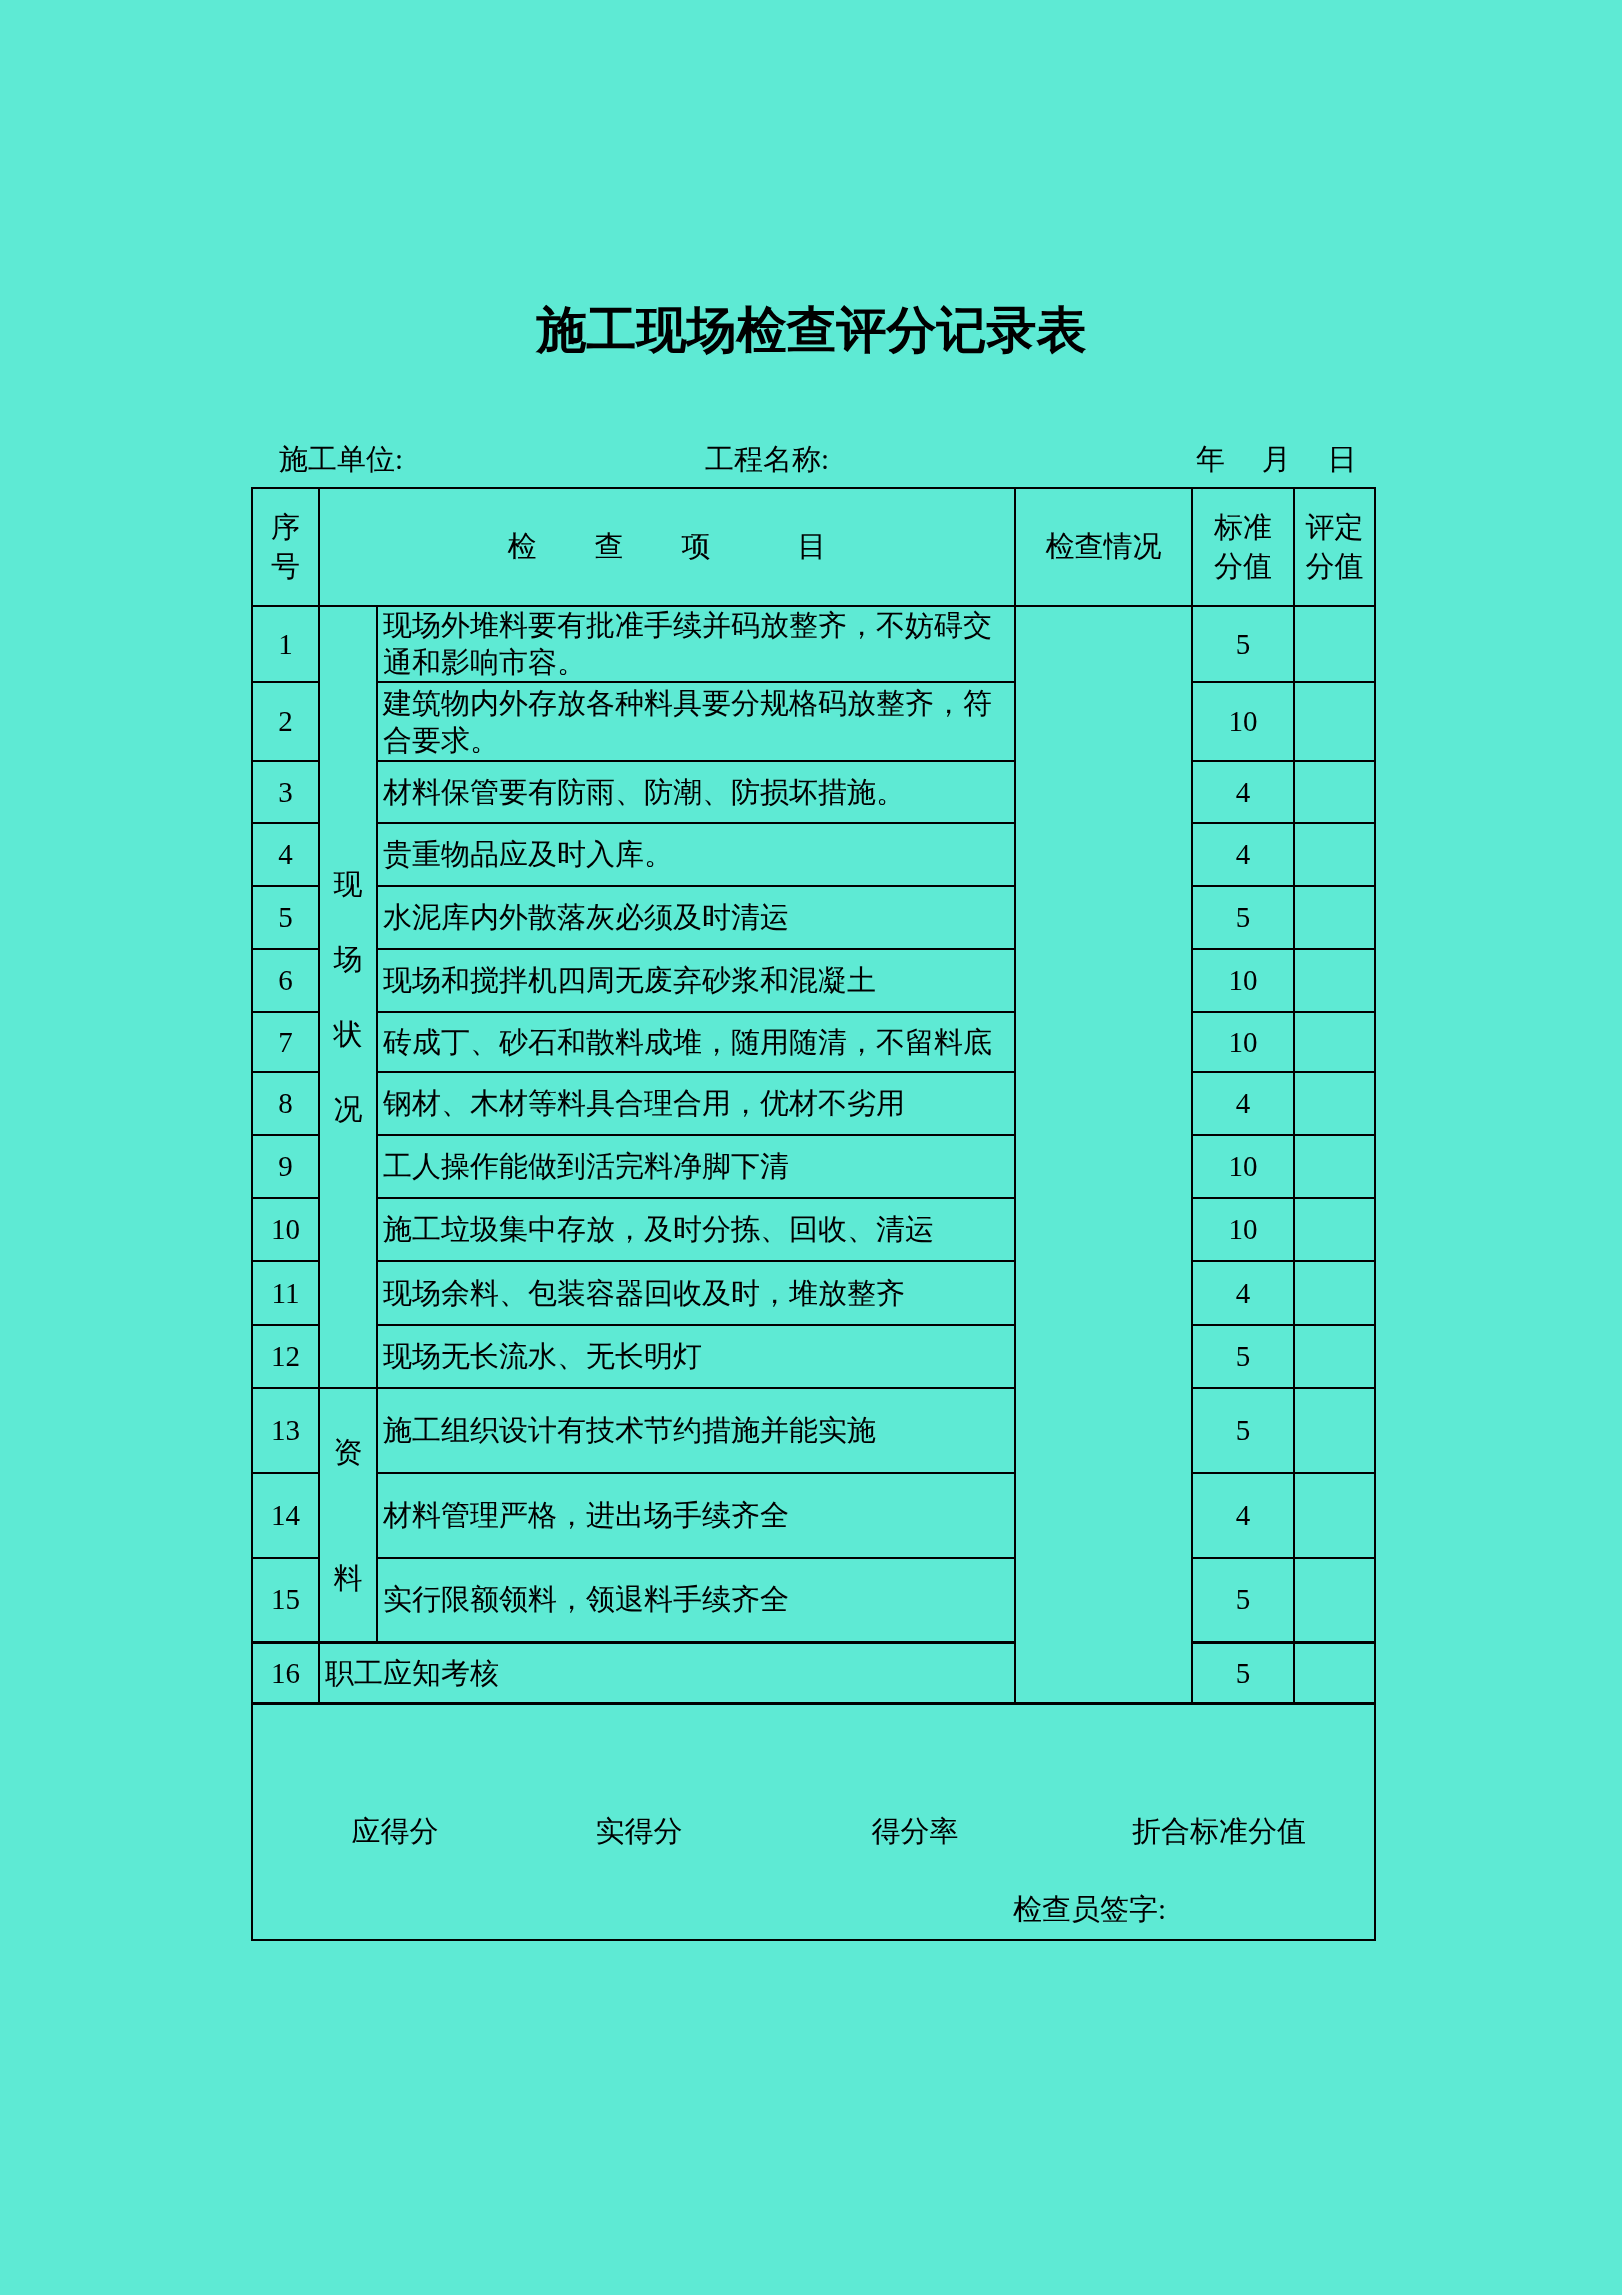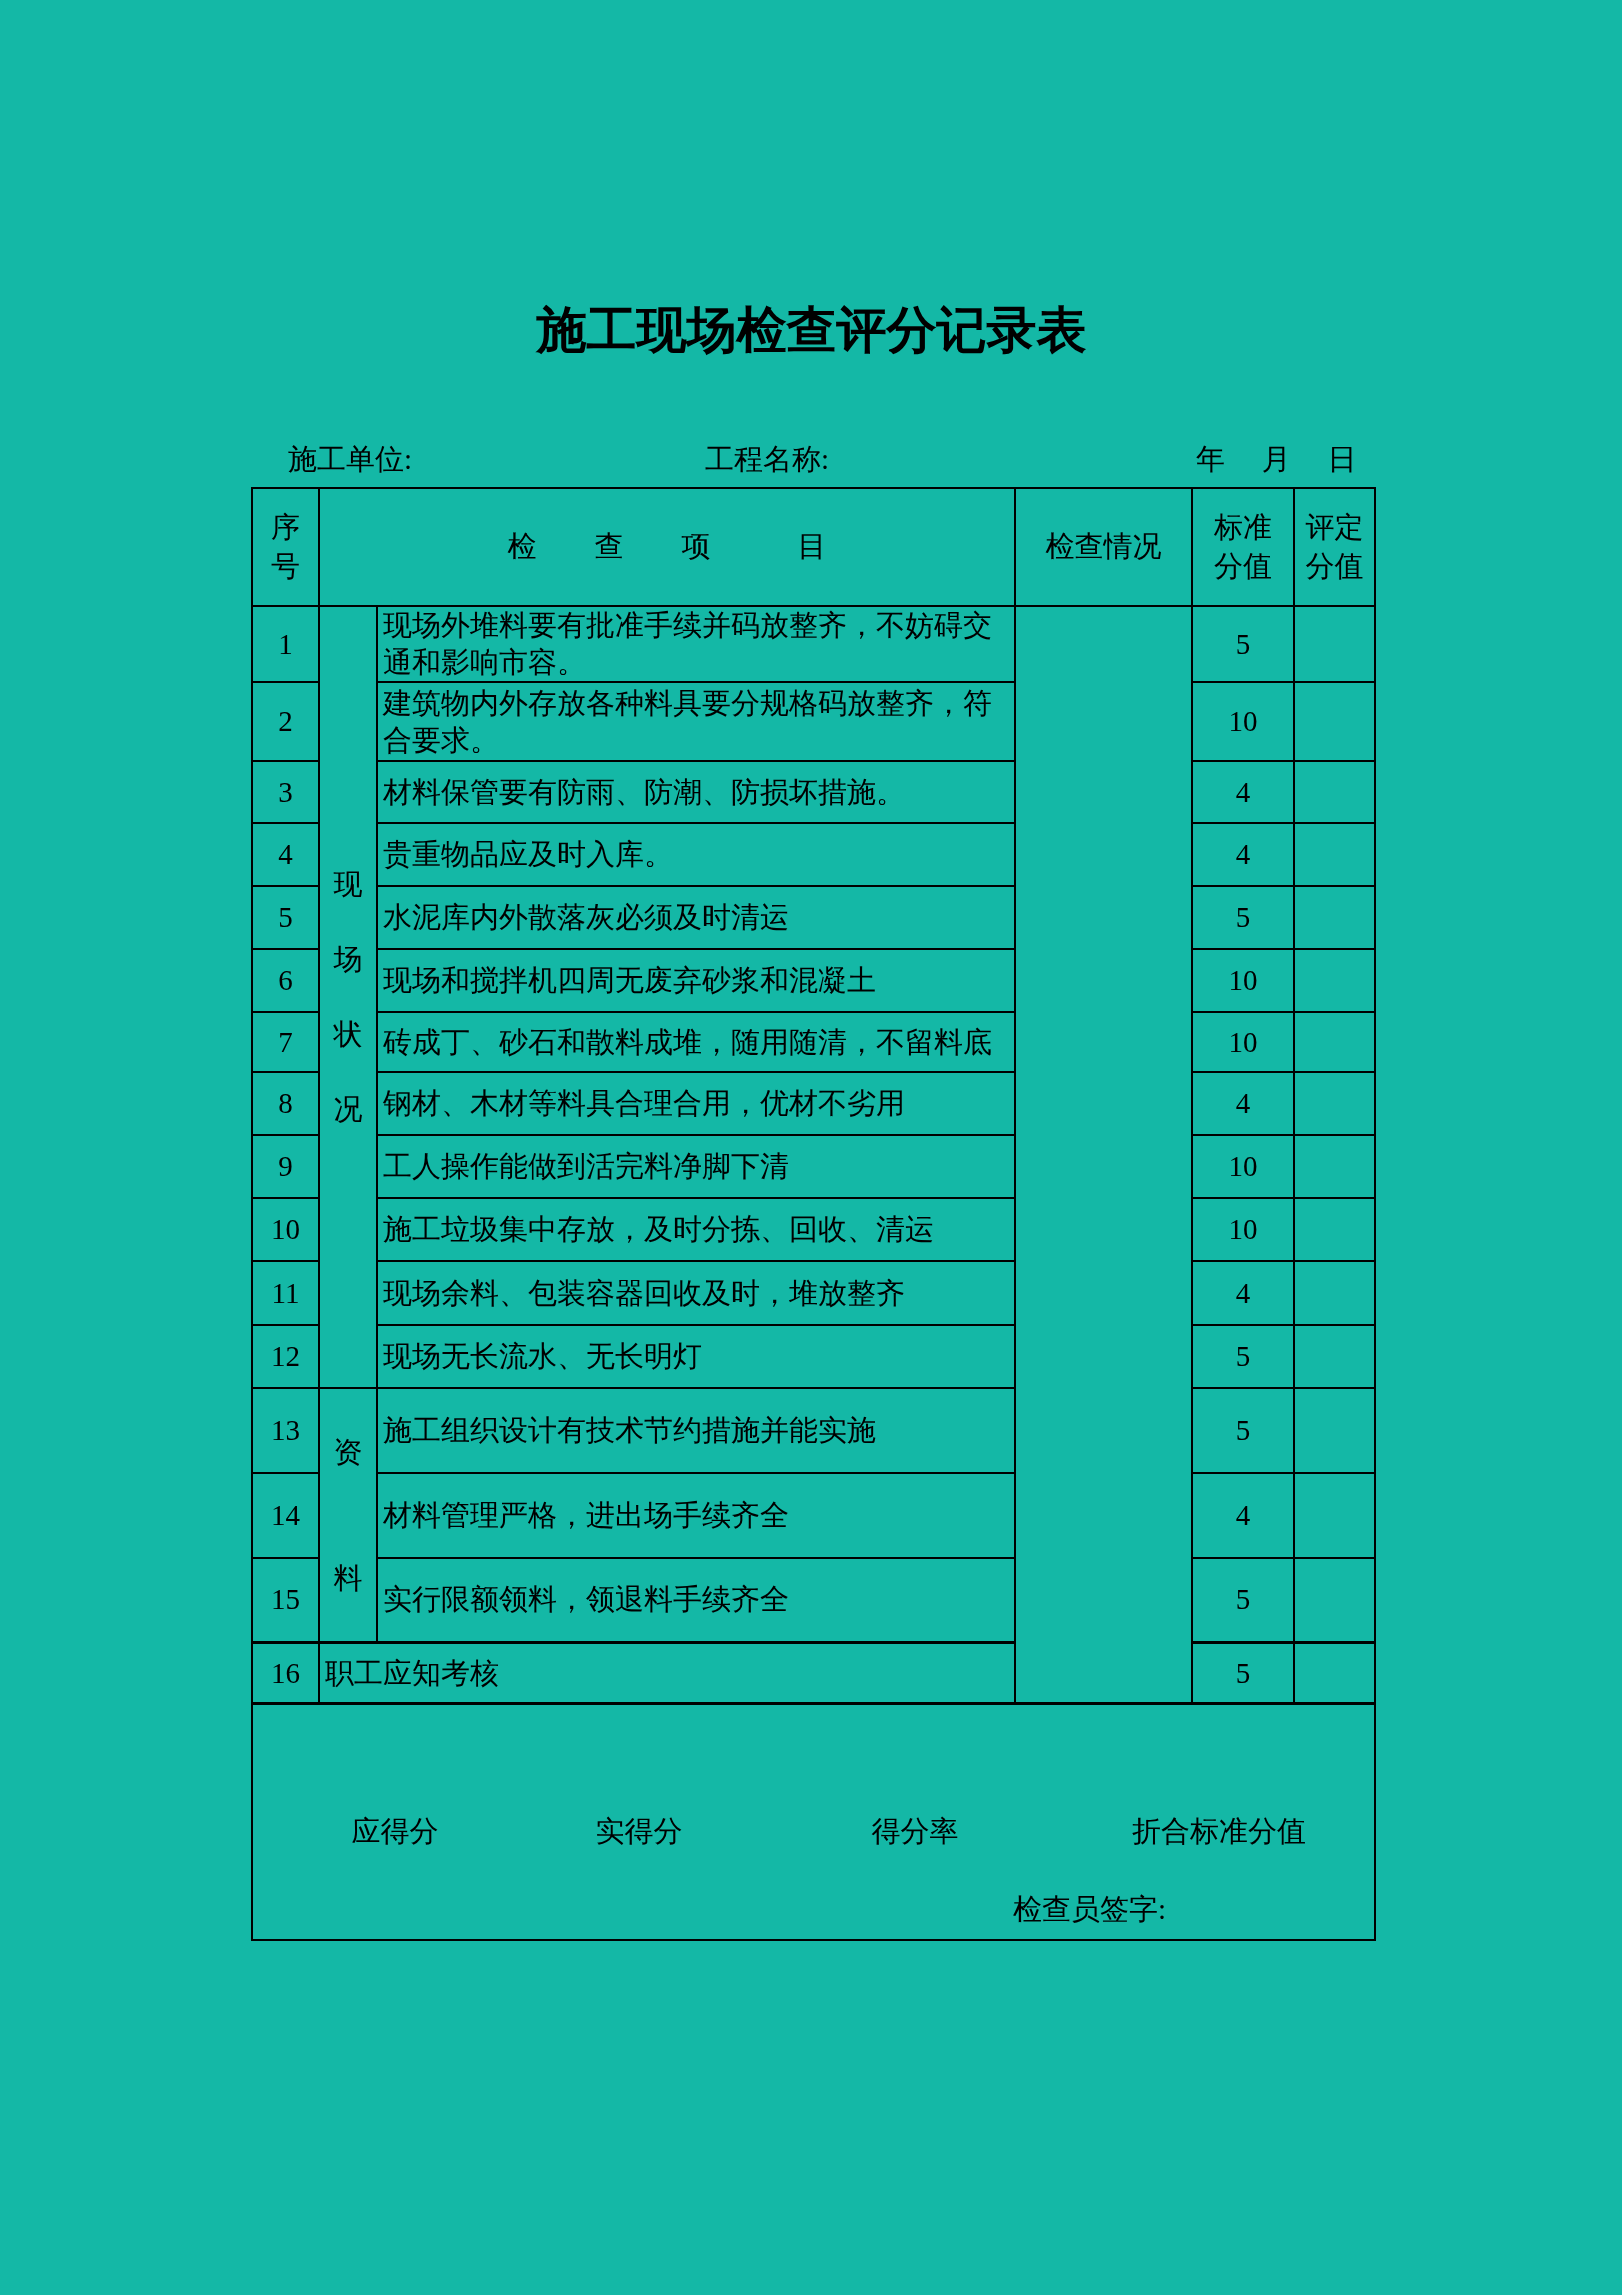--- a/index.html
+++ b/index.html
@@ -1,21 +1,21 @@
 <!DOCTYPE html>
 <html style="font-size:10.5px"><head>
 <meta charset="utf-8">
 <style>
   * { margin: 0; padding: 0; box-sizing: border-box; }
   html, body { background: #888; }
   .page {
     position: relative;
     width: 1623px;
     height: 2295px;
-    background: #14b8a6;
+    background: #5eead4;
     font-family: "Liberation Serif", "DejaVu Serif", serif;
     color: #000;
     overflow: hidden;
   }
   .doc-title {
     position: absolute;
     left: 0; top: 305px;
     width: 1623px;
     text-align: center;
     font-size: 50px;
@@ -32,21 +32,21 @@
     font-weight: normal;
     line-height: 1;
   }
   .meta-label {
     position: absolute;
     top: 445px;
     font-size: 29px;
     line-height: 1;
     white-space: pre;
   }
-  .meta-unit    { left: 288px; text-align: right; }
+  .meta-unit    { left: 279px; text-align: right; }
   .meta-project { left: 705px; }
   .meta-date    { left: 1196px; letter-spacing: 3.9px; }
 
   table.score-table {
     position: absolute;
     left: 251px;
     top: 487px;
     width: 1124px;
     border-collapse: collapse;
     table-layout: fixed;

